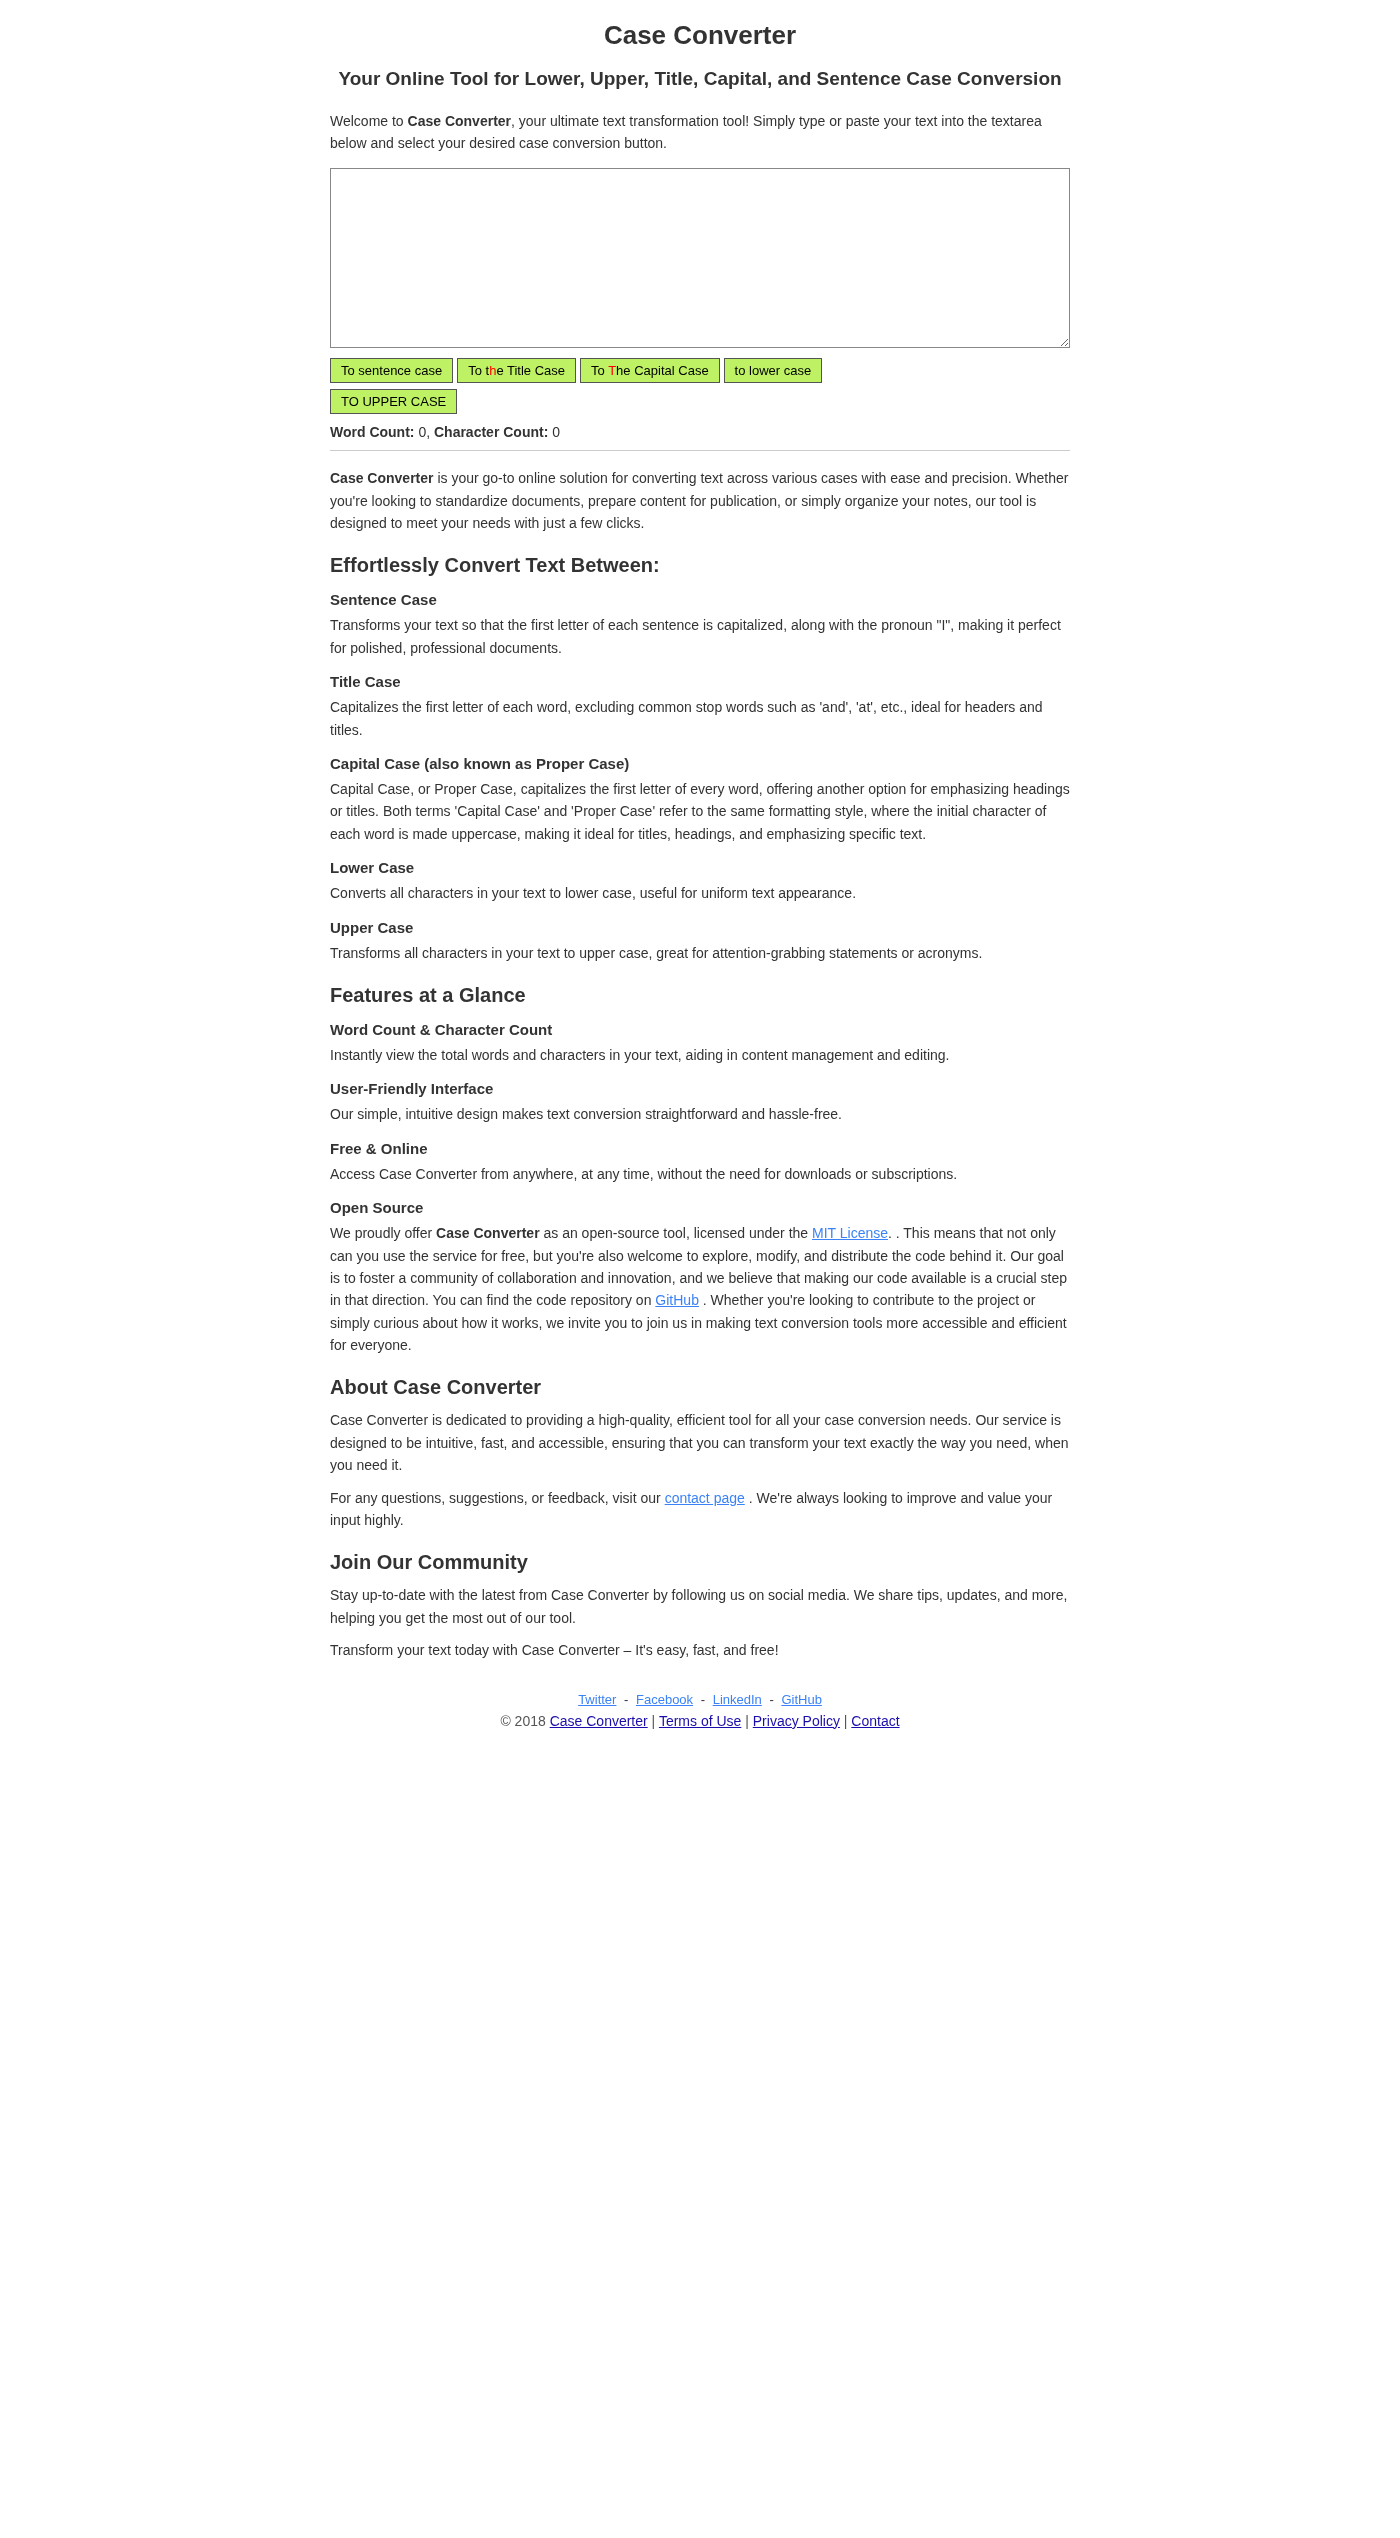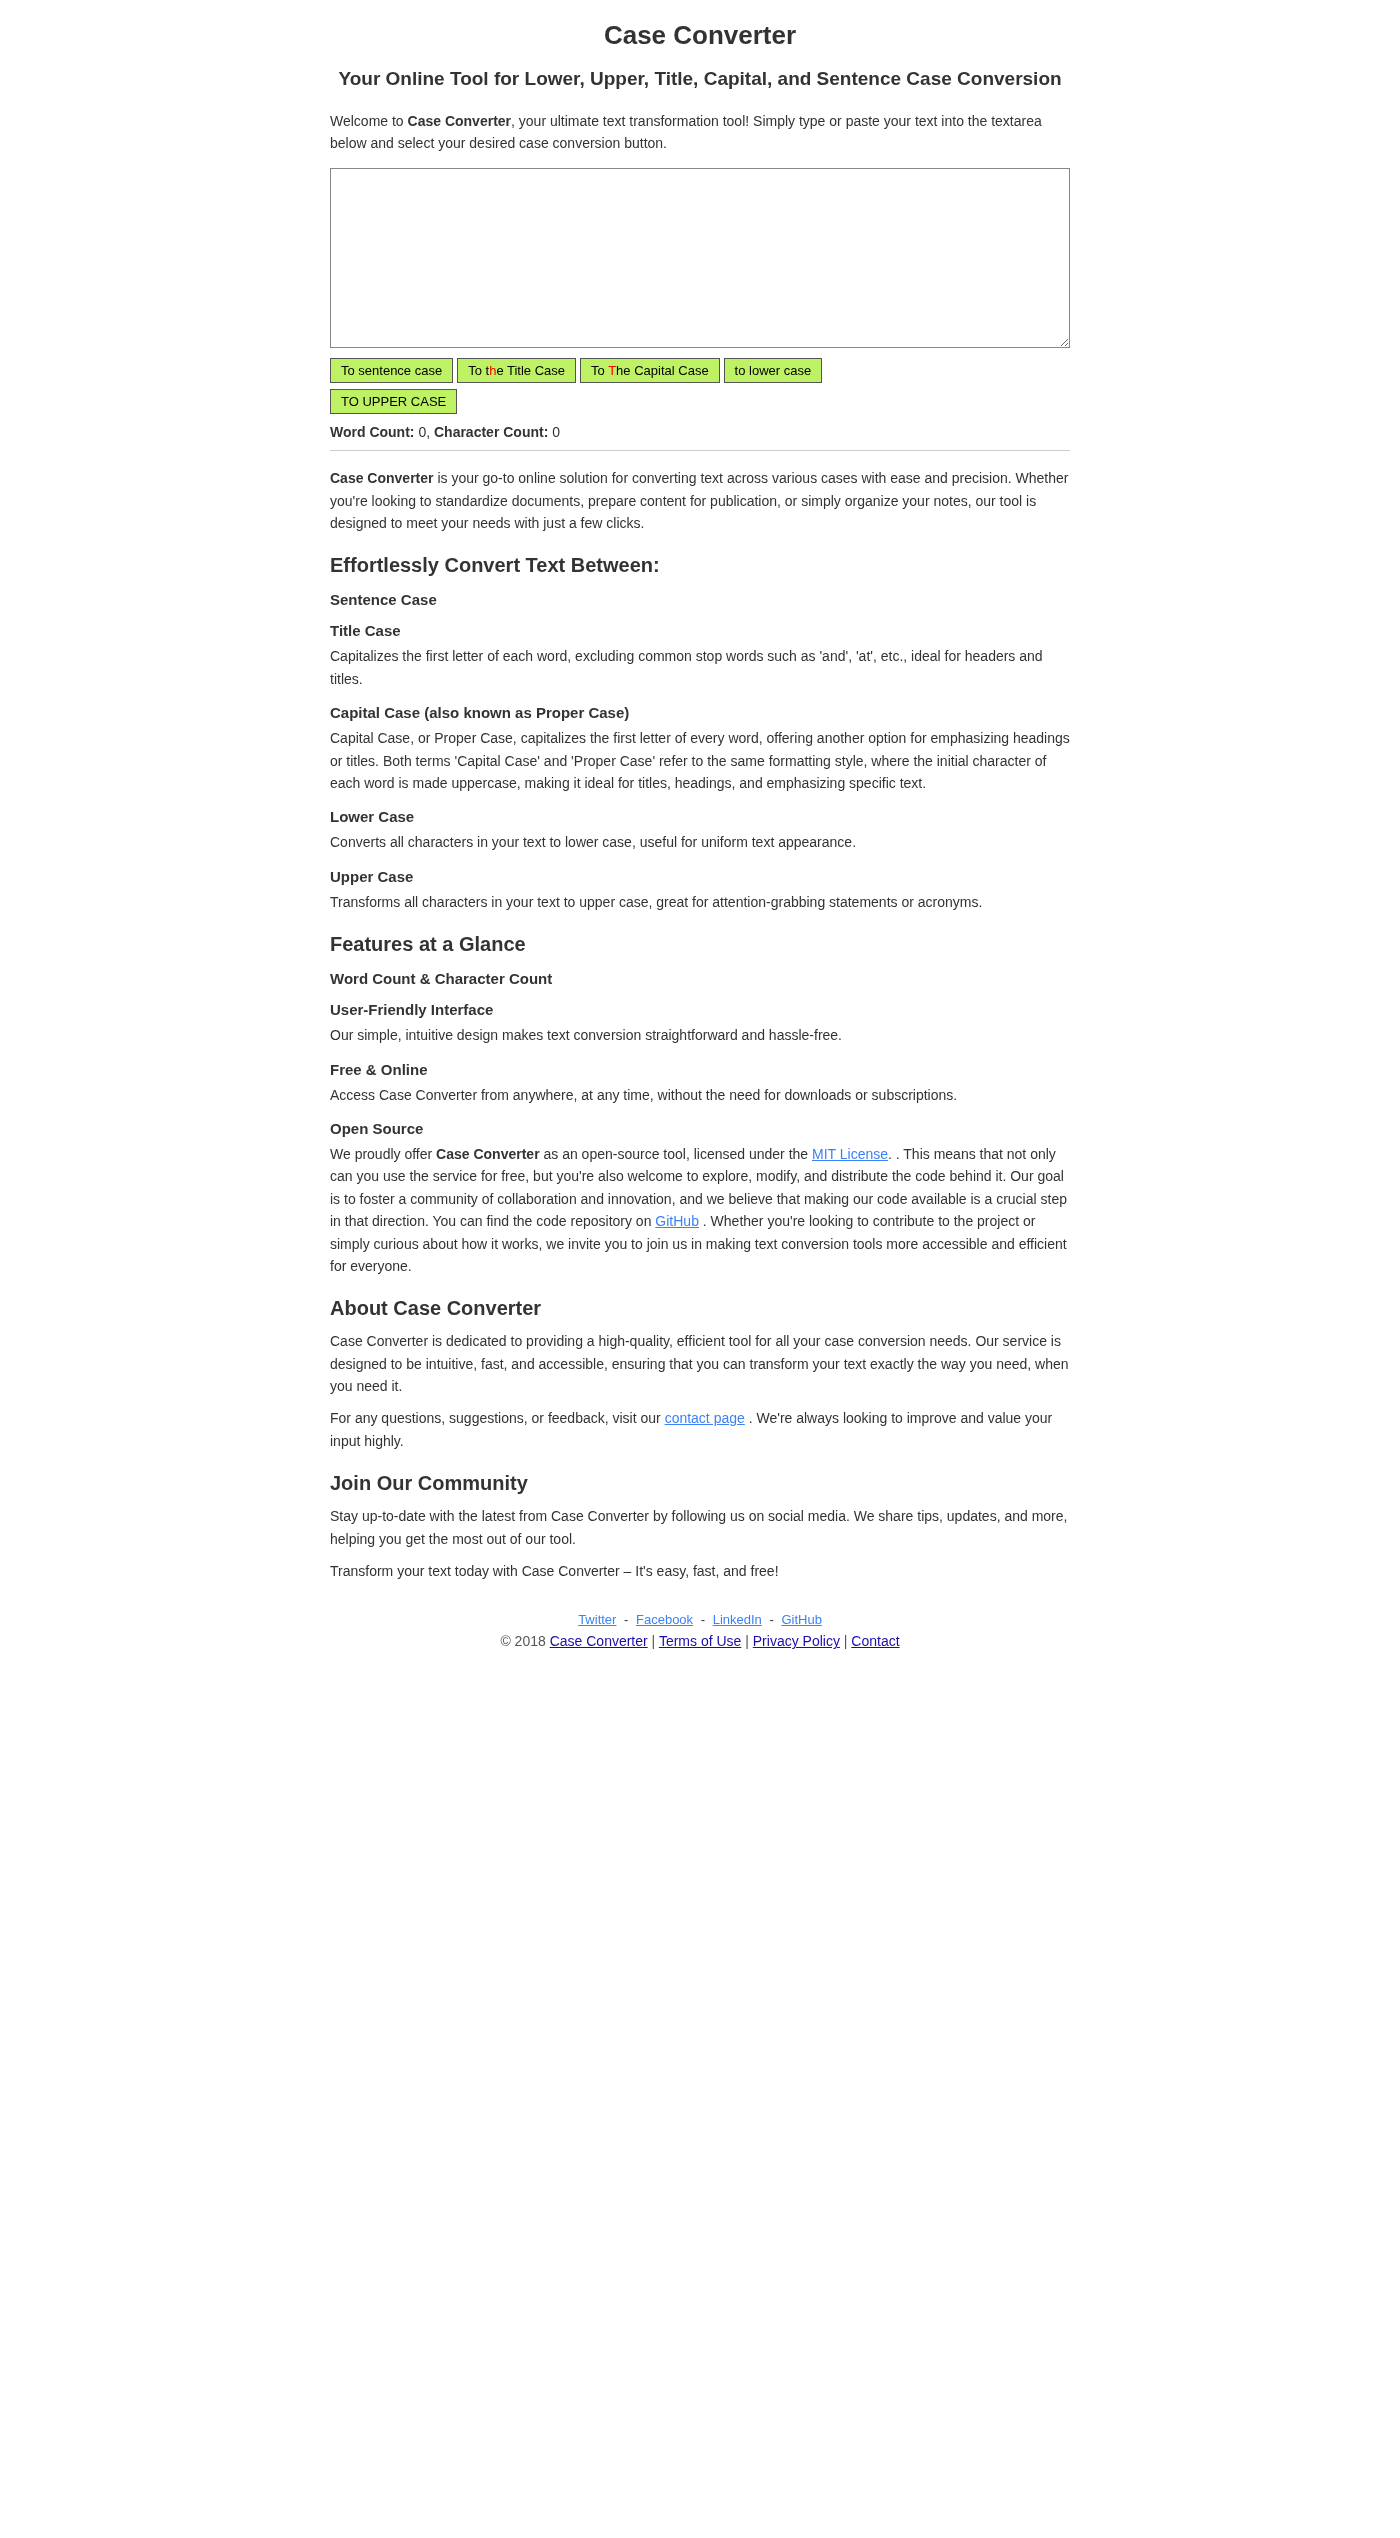--- a/index.html
+++ b/index.html
@@ -129,20 +129,21 @@
 <div class="content-section">
   <p class="content-p">
     <strong>Case Converter</strong><span> is your go-to online solution for converting text across various cases with ease and precision. Whether you're looking to standardize documents, prepare content for publication, or simply organize your notes, our tool is designed to meet your needs with just a few clicks.</span>
   </p>
 </div>
 
 <h2 class="section-heading-lg">Effortlessly Convert Text Between:</h2>
 
 <div>
   <h3 class="section-heading-md">Sentence Case</h3>
+  <p class="content-p">Transforms your text so that the first letter of each sentence is capitalized, along with the pronoun "I", making it perfect for polished, professional documents.</p>
 </div>
 
 <div>
   <h3 class="section-heading-md">Title Case</h3>
   <p class="content-p">Capitalizes the first letter of each word, excluding common stop words such as 'and', 'at', etc., ideal for headers and titles.</p>
 </div>
 
 <div>
   <h3 class="section-heading-md">Capital Case (also known as Proper Case)</h3>
   <p class="content-p">Capital Case, or Proper Case, capitalizes the first letter of every word, offering another option for emphasizing headings or titles. Both terms 'Capital Case' and 'Proper Case' refer to the same formatting style, where the initial character of each word is made uppercase, making it ideal for titles, headings, and emphasizing specific text.</p>
@@ -155,20 +156,21 @@
 
 <div>
   <h3 class="section-heading-md">Upper Case</h3>
   <p class="content-p">Transforms all characters in your text to upper case, great for attention-grabbing statements or acronyms.</p>
 </div>
 
 <h2 class="section-heading-lg">Features at a Glance</h2>
 
 <div>
   <h3 class="section-heading-md">Word Count &amp; Character Count</h3>
+  <p class="content-p">Instantly view the total words and characters in your text, aiding in content management and editing.</p>
 </div>
 
 <div>
   <h3 class="section-heading-md">User-Friendly Interface</h3>
   <p class="content-p">Our simple, intuitive design makes text conversion straightforward and hassle-free.</p>
 </div>
 
 <div>
   <h3 class="section-heading-md">Free &amp; Online</h3>
   <p class="content-p">Access Case Converter from anywhere, at any time, without the need for downloads or subscriptions.</p>

